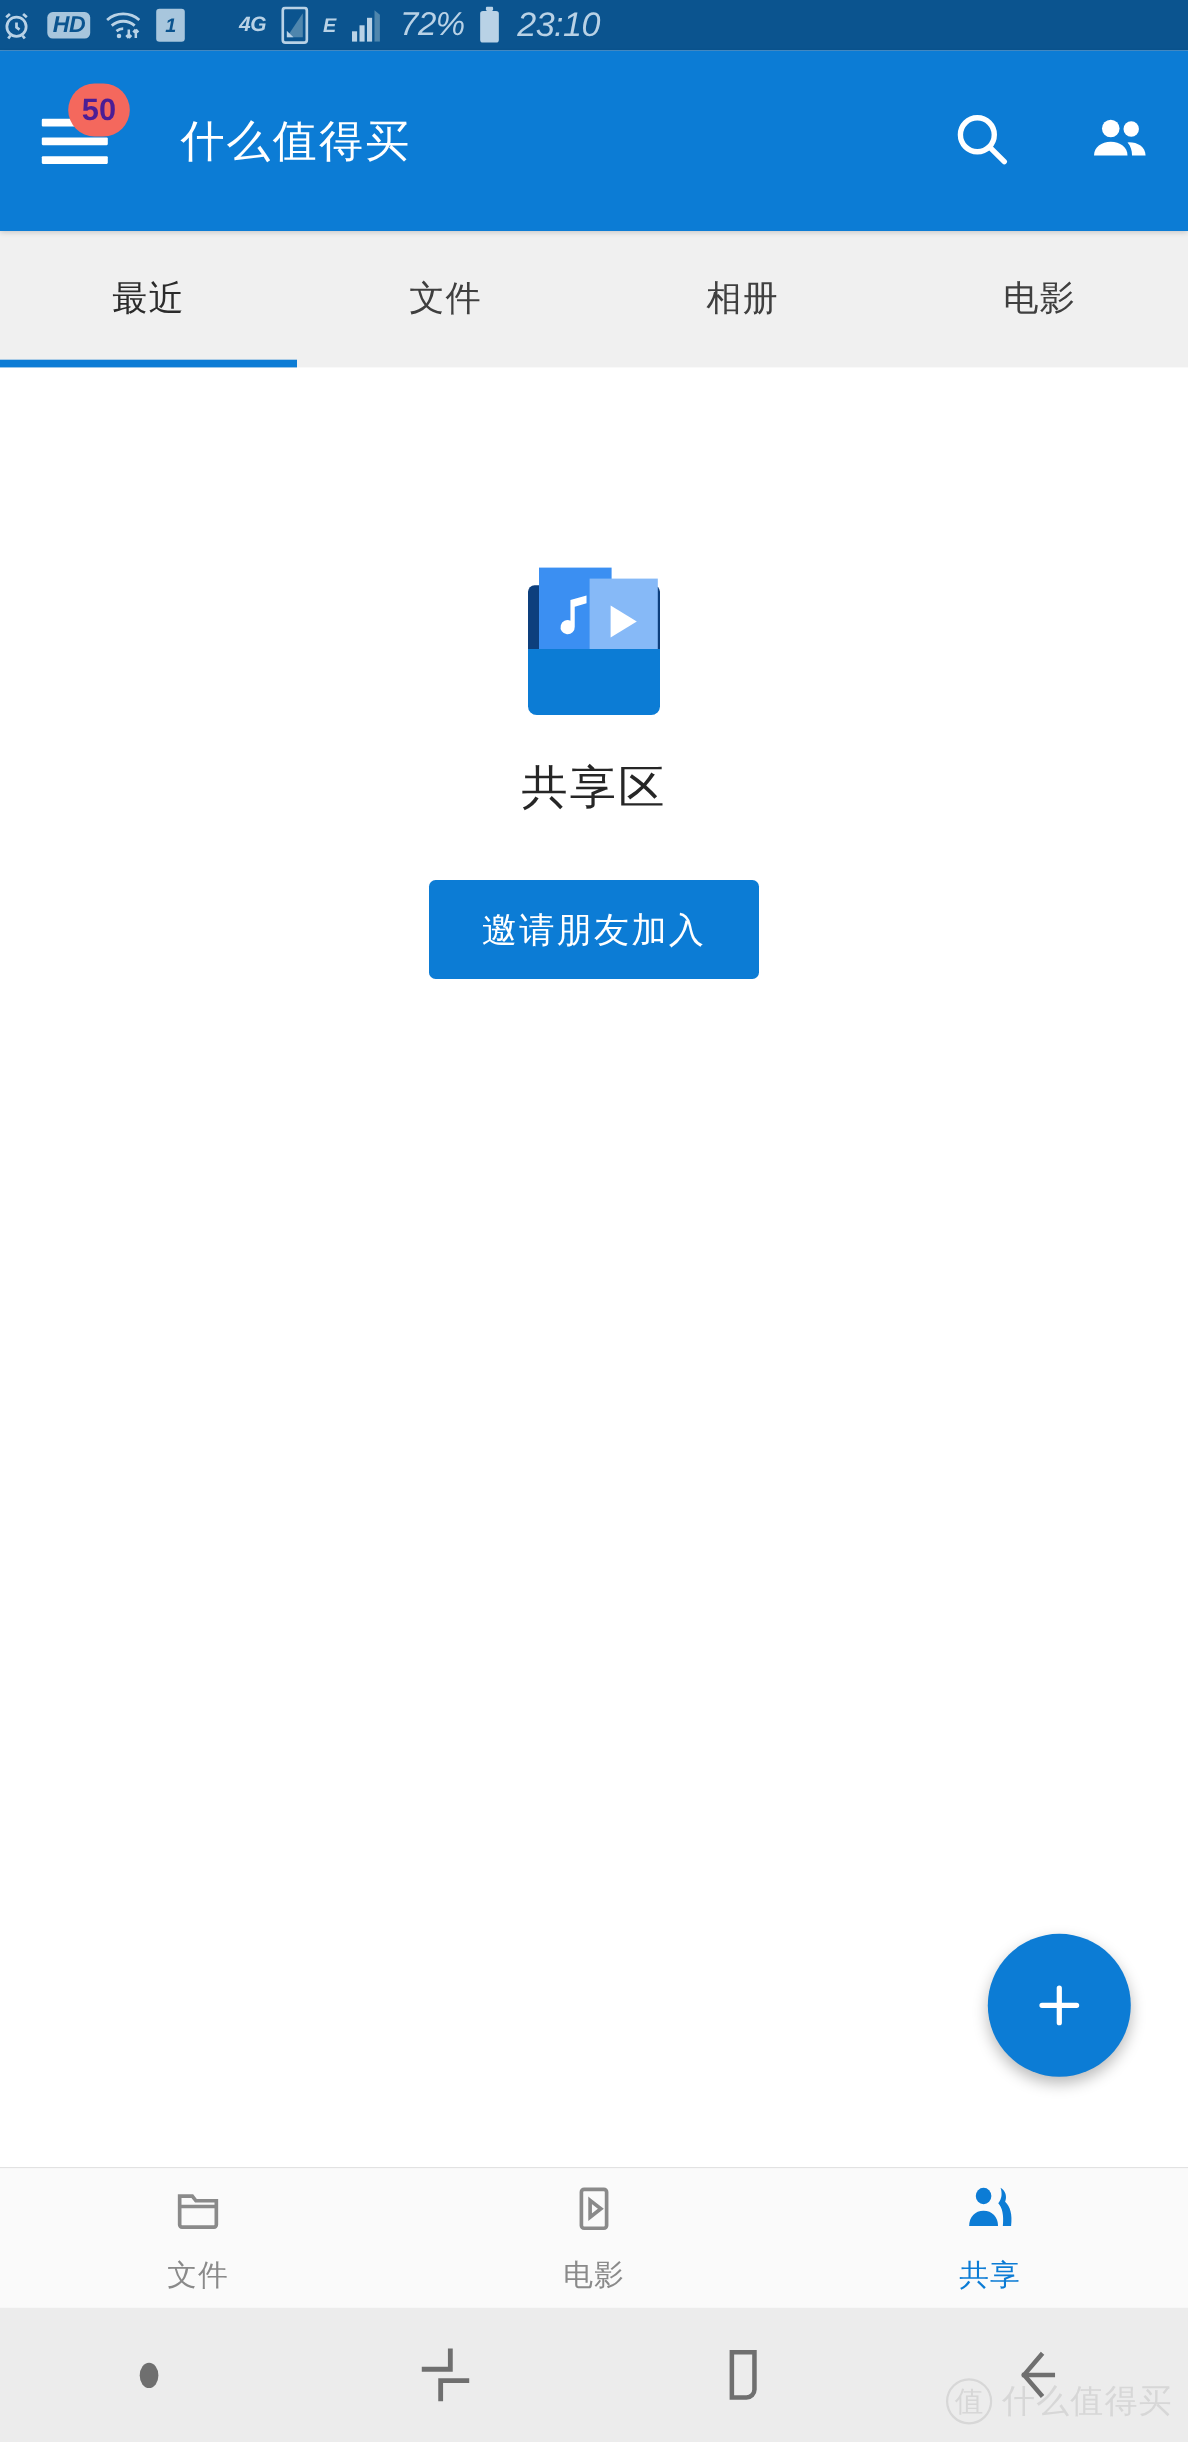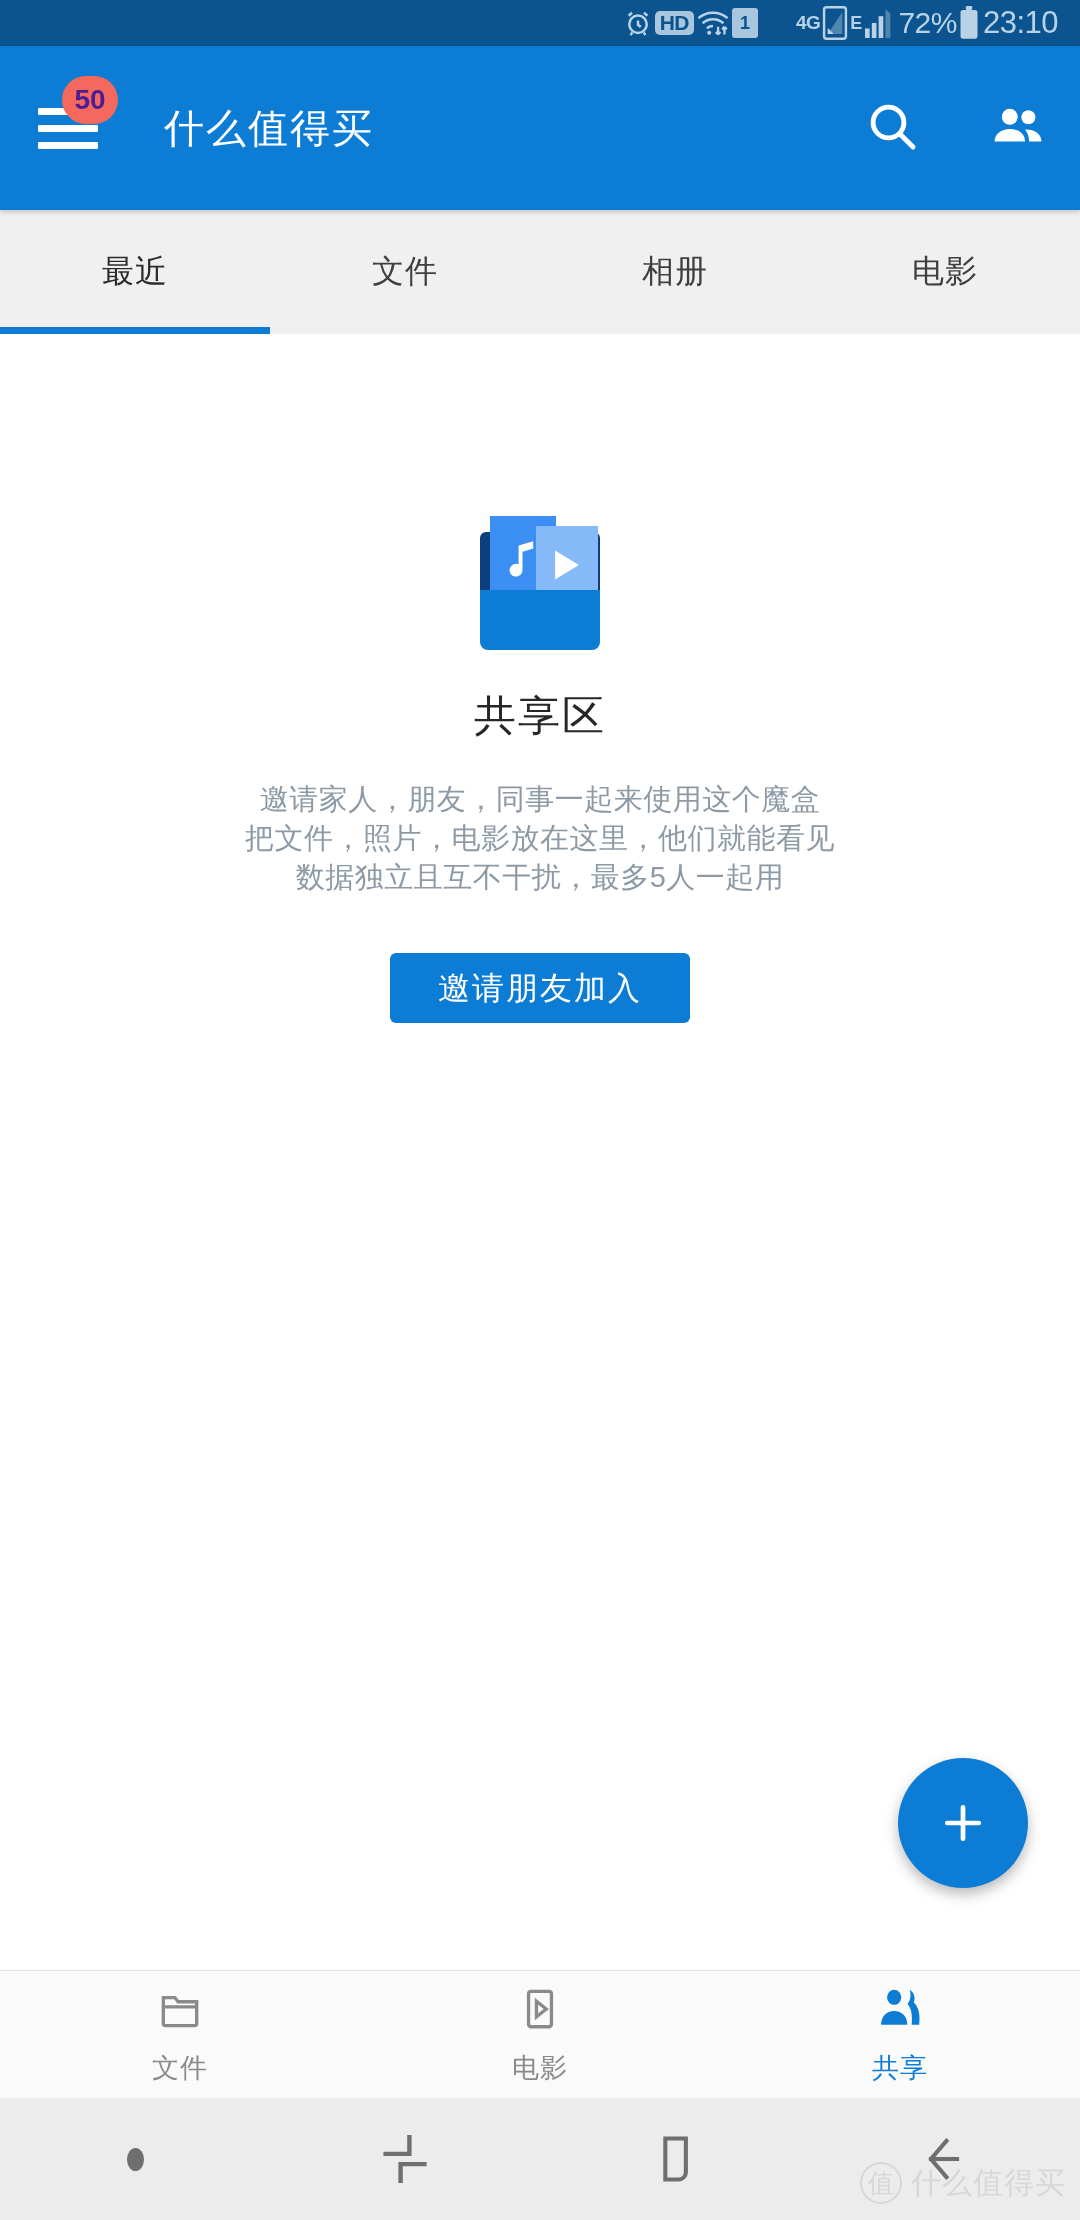--- a/index.html
+++ b/index.html
@@ -13,23 +13,24 @@
     position: relative;
     width: 1080px; height: 2220px;
     display: flex; flex-direction: column;
     background: #ffffff;
   }
 
   
   .status-bar {
     height: 46px; flex: 0 0 46px;
     background: #0b548f;
-    display: flex; align-items: center; justify-content: flex-end;
-    padding-right: 22px; gap: 2px;
+    display: flex; align-items: center; 
+    padding-right: 22px; gap: 13px;
     color: #b9d2e6;
+    font-style: italic;
   }
   .sb-icon { display: flex; align-items: center; justify-content: center; }
   .sb-hd {
     background: #a8c6dd; color: #0b548f;
     font-size: 21px; font-weight: 700; letter-spacing: -0.5px;
     border-radius: 5px; padding: 1px 5px 2px 5px; line-height: 1;
   }
   .sb-simcard {
     background: #a8c6dd; color: #0b548f;
     font-size: 18px; font-weight: 700;
@@ -124,21 +125,21 @@
     margin-top: 36px;
     font-size: 29px; color: #8d9aa6; line-height: 39px;
     text-align: center; letter-spacing: 0.5px;
   }
   .empty-desc .line { display: block; }
   .cta-button {
     margin-top: 56px;
     background: #0c7cd5; color: #ffffff;
     font-size: 32px; letter-spacing: 2px;
     border: none; border-radius: 6px;
-    padding: 0 48px; height: 70px; line-height: 70px;
+    padding: 0 48px; height: 90px; line-height: 70px;
     font-family: inherit; cursor: pointer;
   }
 
   
   .fab {
     position: absolute; right: 52px; bottom: 82px;
     width: 130px; height: 130px; border-radius: 50%;
     background: #0c7cd5;
     box-shadow: 0 6px 14px rgba(0,0,0,0.28);
     display: flex; align-items: center; justify-content: center;
@@ -287,25 +288,20 @@
       <div class="ill-card-video">
         <svg width="32" height="34" viewBox="0 0 18 20" fill="#ffffff">
           <path d="M2 1.5 16 10 2 18.5Z"></path>
         </svg>
       </div>
       <div class="ill-front"></div>
     </div>
 
     <div class="empty-title">共享区</div>
 
-    <div class="empty-desc">
-      <span class="line">邀请家人，朋友，同事一起来使用这个魔盒</span>
-      <span class="line">把文件，照片，电影放在这里，他们就能看见</span>
-      <span class="line">数据独立且互不干扰，最多5人一起用</span>
-    </div>
 
     <button class="cta-button">邀请朋友加入</button>
 
     <div class="fab">
       <svg width="54" height="54" viewBox="0 0 24 24" fill="none" stroke="#ffffff" stroke-width="2.1" stroke-linecap="round">
         <path d="M12 5v14M5 12h14"></path>
       </svg>
     </div>
   </div>
 

